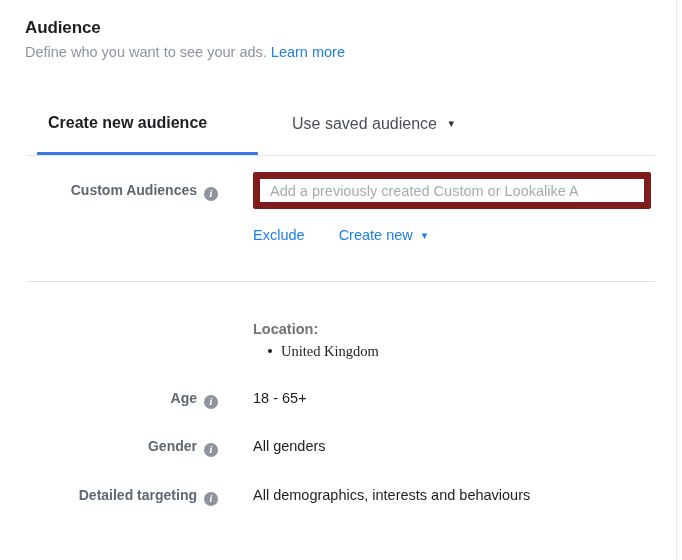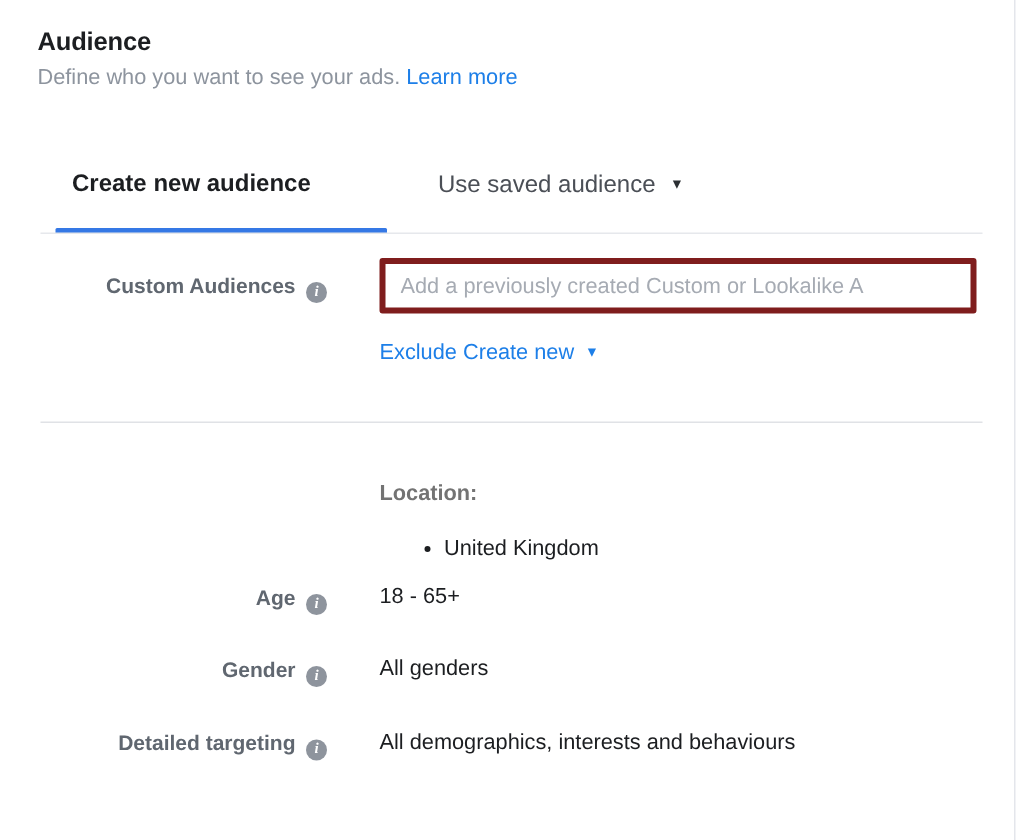--- a/index.html
+++ b/index.html
@@ -149,21 +149,21 @@
 
   
   .ca-label { top: 181px; }
   .ca-input {
     position: absolute;
     left: 253px;
     top: 172px;
     width: 398px;
     height: 37px;
     box-sizing: border-box;
-    border: 4px solid #7f1d1d;
+    border: 7px solid #7f1d1d;
     border-radius: 2px;
     background: #ffffff;
     font-family: inherit;
     font-size: 14.5px;
     color: #1c1e21;
     padding: 0 10px;
     outline: none;
   }
   .ca-input::placeholder {
     color: #a6abb3;
@@ -172,20 +172,21 @@
   .ca-actions {
     position: absolute;
     left: 253px;
     top: 225px;
     font-size: 14.5px;
     line-height: 20px;
   }
   .ca-actions .act {
     color: #1d7fe8;
     cursor: pointer;
+    margin-right: 30px;
     display: inline-block;
   }
   .ca-actions .act:last-child { margin-right: 0; }
   .act-caret {
     display: inline-block;
     margin-left: 5px;
     font-size: 11px;
     vertical-align: 1px;
   }
 
@@ -204,23 +205,24 @@
     left: 253px;
     font-size: 14.5px;
     color: #1c1e21;
     line-height: 20px;
   }
   .val-strong {
     font-weight: bold;
     color: #737373;
   }
   .bullet-list {
-    margin: 16px;
+    margin: 1px;
     padding: 0 0 0 18px;
     list-style: none;
+    font-family: Liberation Serif, serif;
   }
   .bullet-list li {
     position: relative;
     line-height: 22px;
     padding-left: 9px;
   }
   .bullet-list li::before {
     content: "";
     position: absolute;
     left: -4px;

